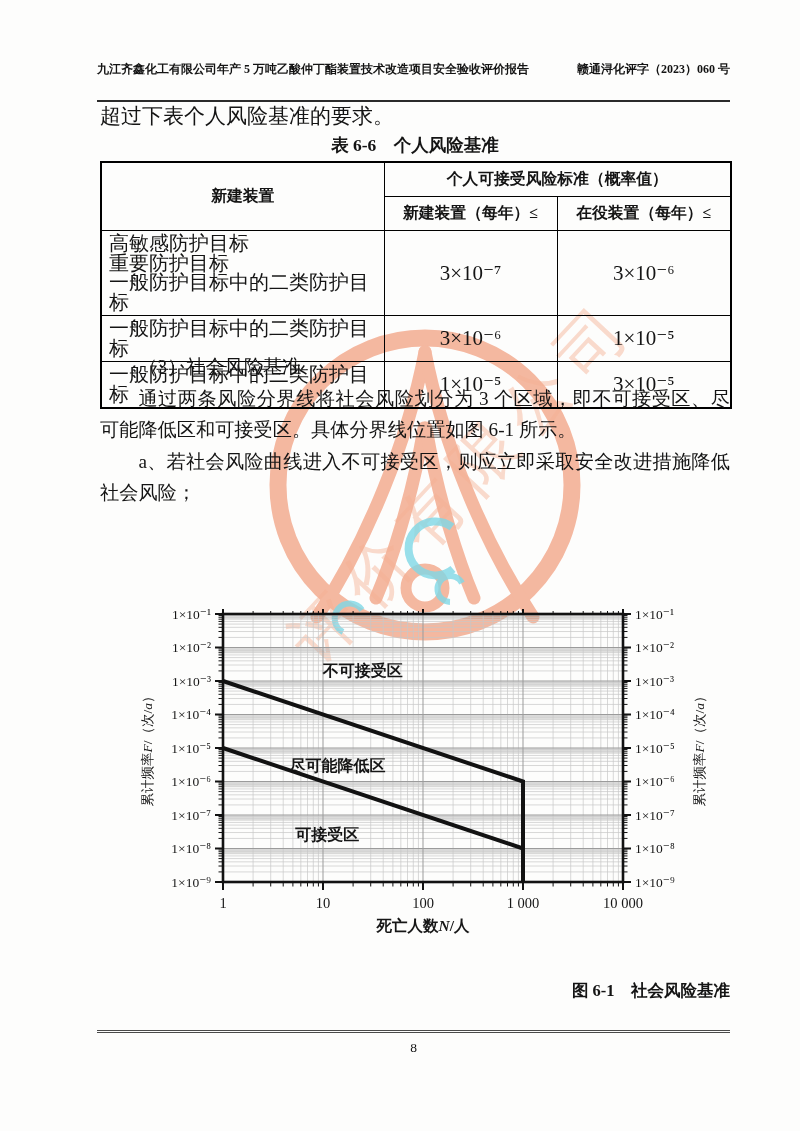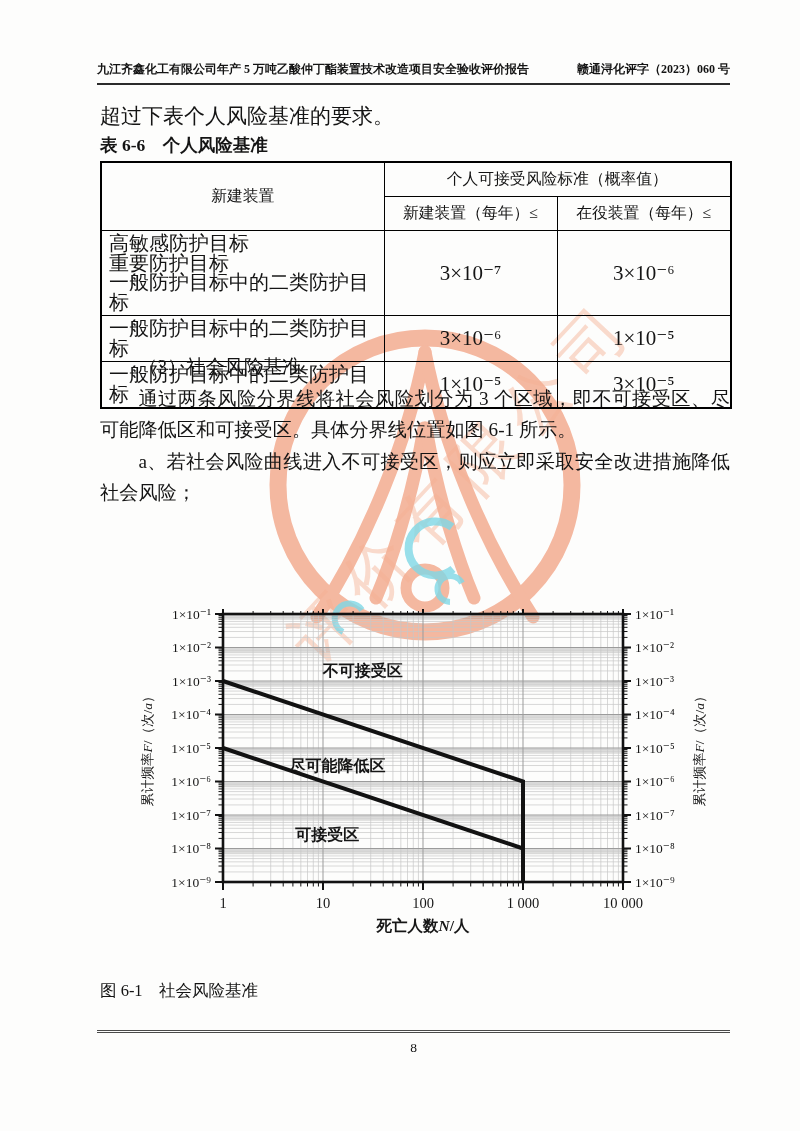--- a/index.html
+++ b/index.html
@@ -8,48 +8,48 @@
     background:#fdfdfc; overflow:hidden; color:#141414;
     font-family:"Liberation Serif","DejaVu Serif",serif;
   }
   .wm{position:absolute; top:0; left:0; z-index:0; pointer-events:none;}
   .content{position:absolute; top:0; left:0; width:800px; height:1131px; z-index:1;}
 
   header.doc-header{
     position:absolute; top:61px; left:97px; width:633px;
     display:flex; justify-content:space-between; align-items:flex-start;
     font-weight:700; font-size:12px; line-height:16px;
-    border-bottom:2px solid #2b2b2b; padding-bottom:6px;
+    border-bottom:2px solid #2b2b2b; padding-bottom:23px;
   }
   header.doc-header span{white-space:nowrap;}
 
   .intro{position:absolute; top:101px; left:100px; width:630px;
     font-size:21px; line-height:30px; margin:0;}
 
   .tbl-title{position:absolute; top:133px; left:100px; width:630px;
-    text-align:left; font-weight:700; font-size:17.5px;}
+    text-align:center; font-weight:700; font-size:17.5px;}
 
   table.risk{position:absolute; top:161px; left:100px; width:630px;
     border-collapse:collapse; table-layout:fixed; border:2px solid #000;
     font-size:16px;}
   table.risk th, table.risk td{border:1.5px solid #000; text-align:center;
     vertical-align:middle; padding:3px 4px;}
-  table.risk thead th{font-weight:400; font-size:15.8px; height:27px;}
+  table.risk thead th{font-weight:700; font-size:15.8px; height:27px;}
   table.risk td{font-size:21px; height:31px;}
   table.risk td.t-left{text-align:left; padding-left:7px; line-height:19.5px; font-size:20px;}
 
   .paras{position:absolute; top:351px; left:100px; width:630px;}
   .paras p{margin:0; font-size:19.2px; line-height:31.5px;
     text-align:justify; text-indent:2em;}
 
   .chart-wrap{position:absolute; top:600px; left:0; width:800px; height:345px;}
   .chart-wrap text{fill:#161616; font-family:"Liberation Serif","DejaVu Serif",serif;}
 
   .fig-caption{position:absolute; top:980px; left:100px; width:630px;
-    text-align:left; font-weight:400; font-size:16.5px;}
+    text-align:right; font-weight:700; font-size:16.5px;}
 
   .foot-line{position:absolute; top:1030px; left:97px; width:633px;
     border-top:3.5px double #4a4a4a; height:0;}
   .page-num{position:absolute; top:1040px; left:97px; width:633px;
     text-align:center; font-size:13.5px;}
 </style>
 </head>
 <body>
 
 <div class="page">

